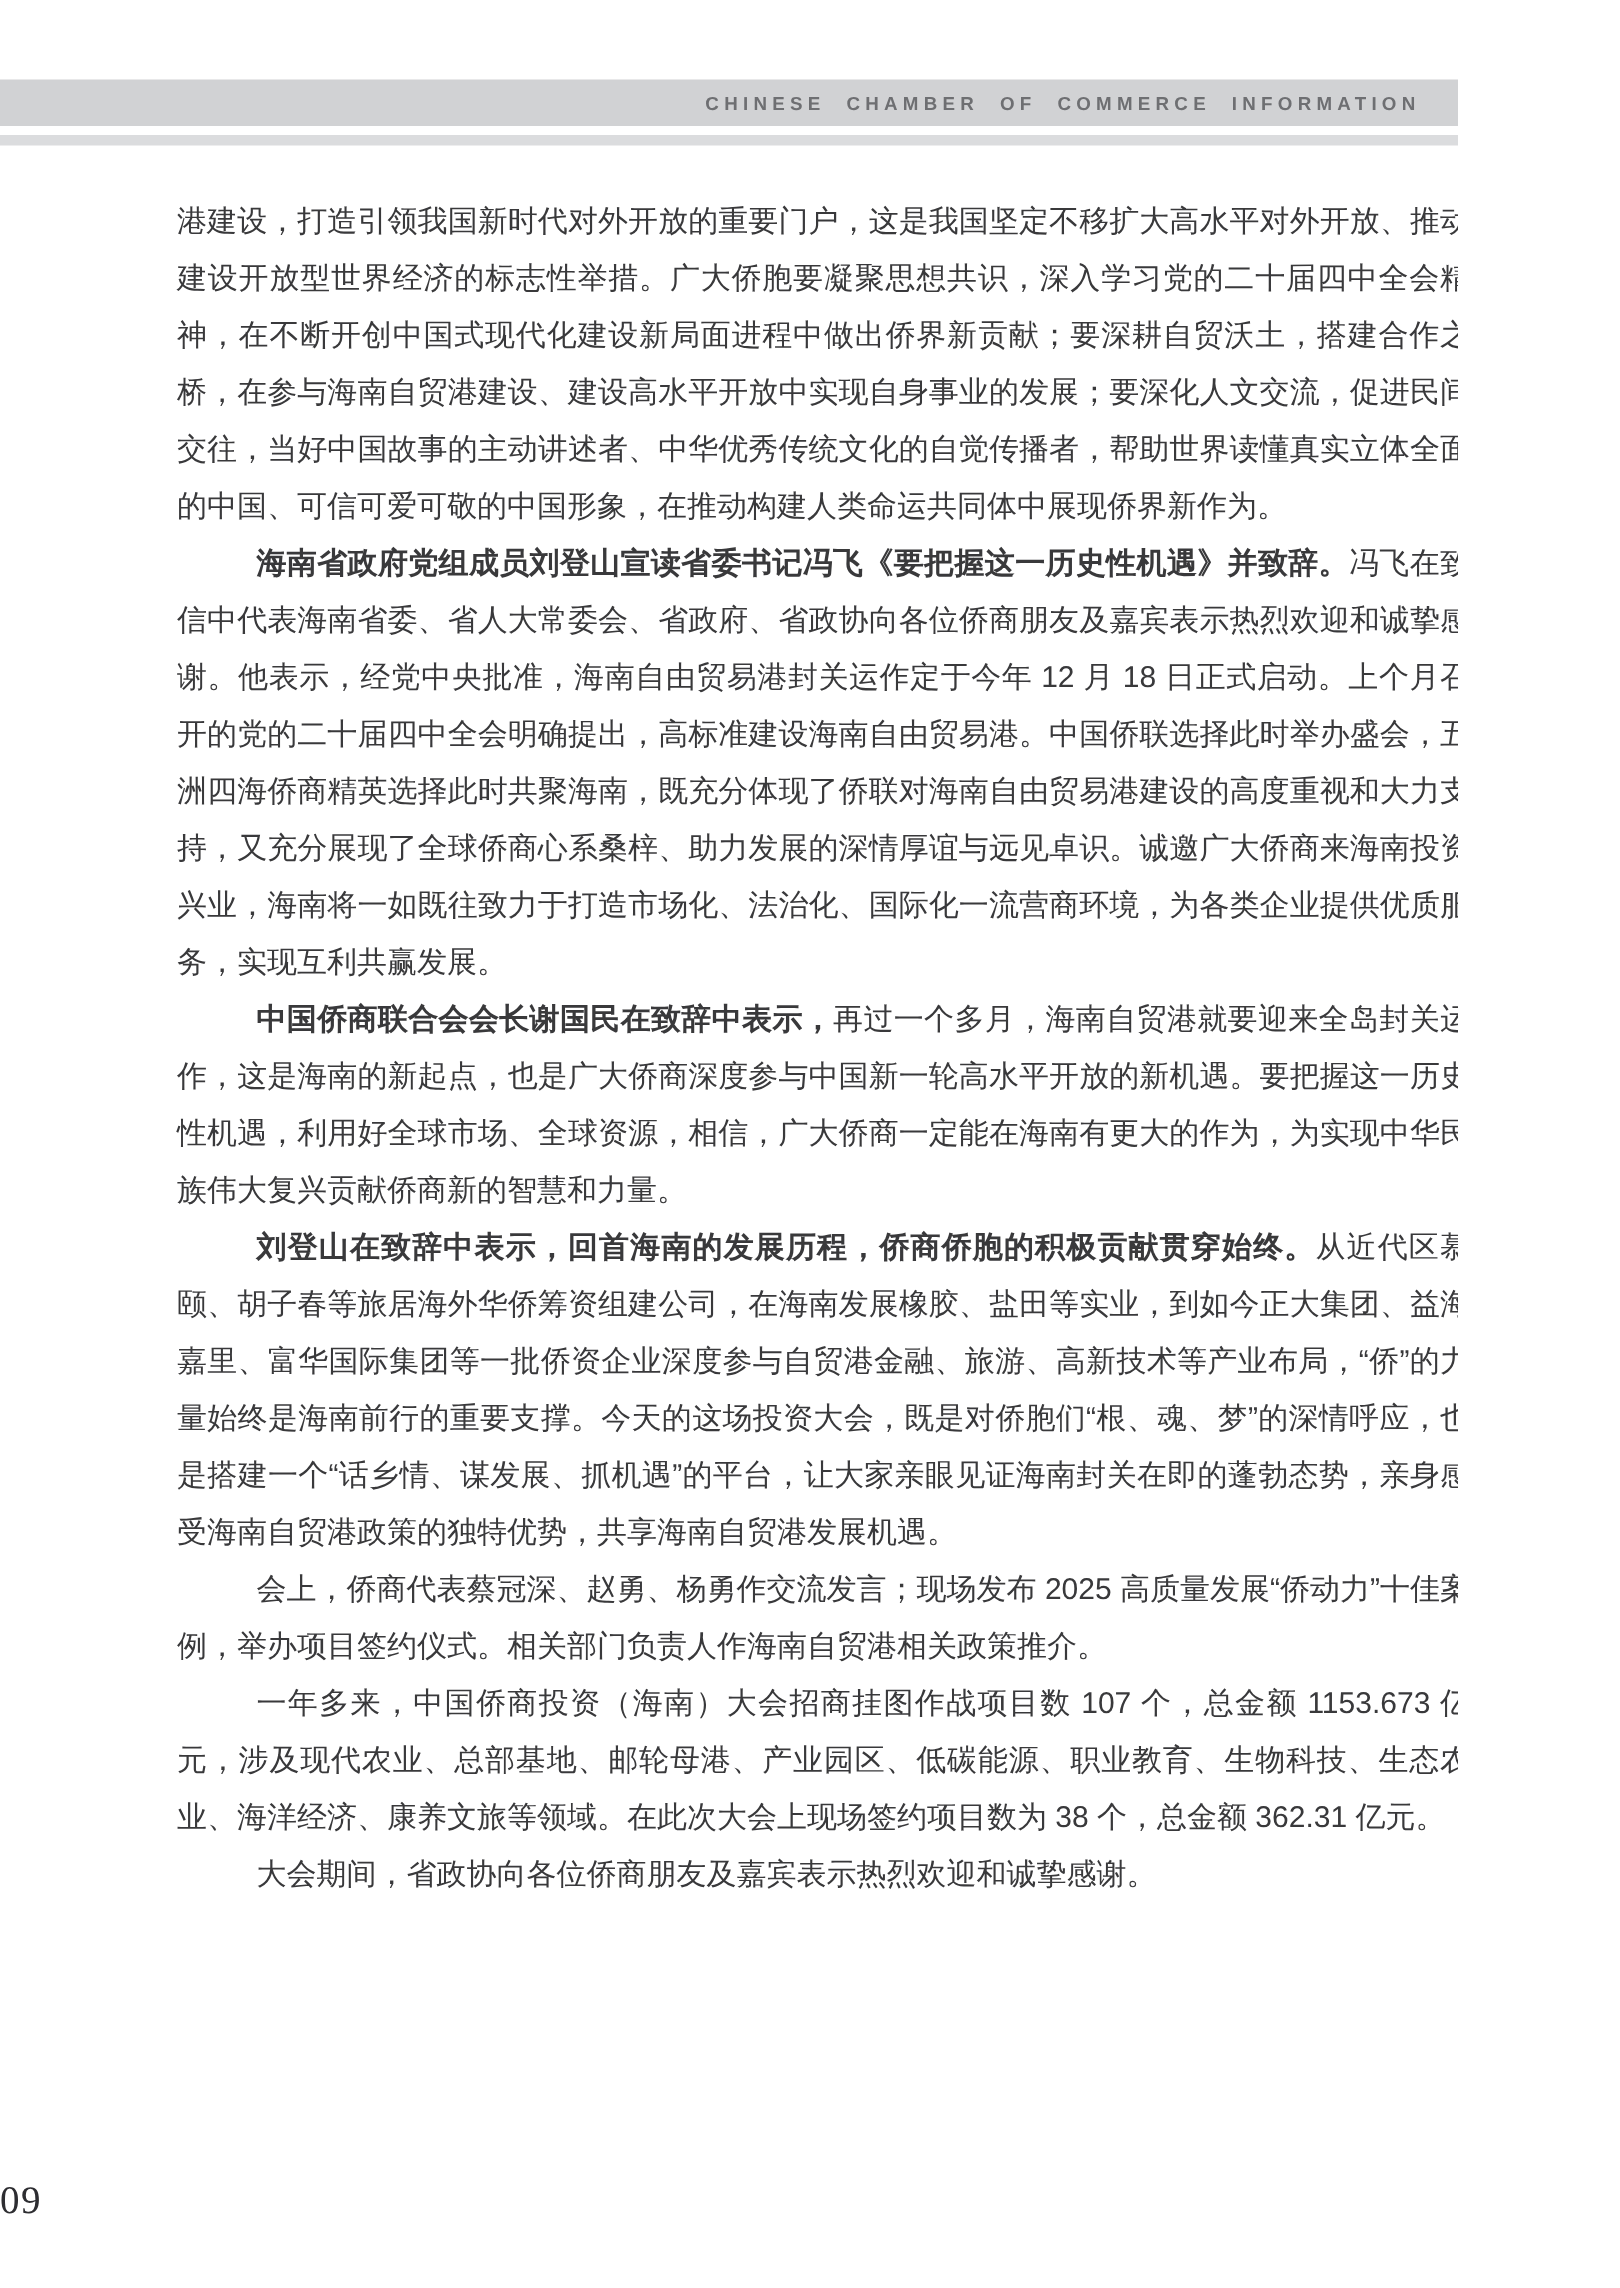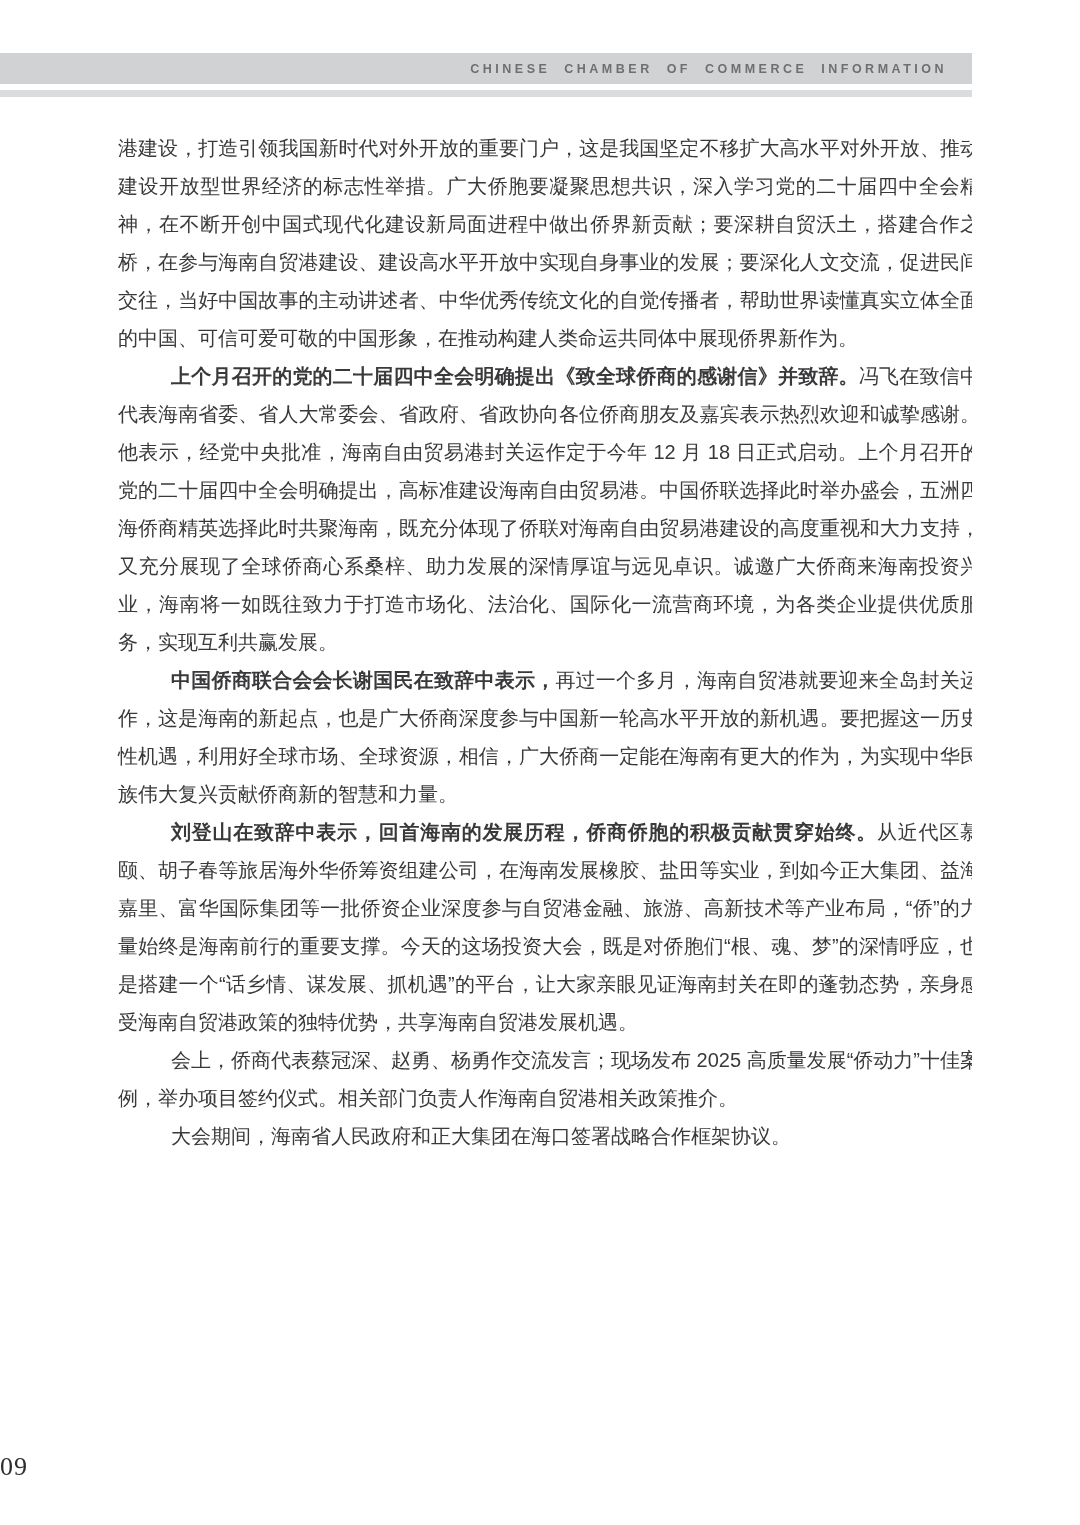--- a/index.html
+++ b/index.html
@@ -82,22 +82,23 @@
 
 <div class="page">
 
   <div class="banner">
     <span class="banner-text">CHINESE CHAMBER OF COMMERCE INFORMATION</span>
   </div>
   <div class="banner-strip"></div>
 
   <div class="article">
     <p class="para no-indent"><span class="lead"></span><span>港建设，打造引领我国新时代对外开放的重要门户，这是我国坚定不移扩大高水平对外开放、推动建设开放型世界经济的标志性举措。广大侨胞要凝聚思想共识，深入学习党的二十届四中全会精神，在不断开创中国式现代化建设新局面进程中做出侨界新贡献；要深耕自贸沃土，搭建合作之桥，在参与海南自贸港建设、建设高水平开放中实现自身事业的发展；要深化人文交流，促进民间交往，当好中国故事的主动讲述者、中华优秀传统文化的自觉传播者，帮助世界读懂真实立体全面的中国、可信可爱可敬的中国形象，在推动构建人类命运共同体中展现侨界新作为。</span></p>
-    <p class="para"><span class="lead">上个月召开的党的二十届四中全会明确提出《致全球侨商的感谢信》并致辞。</span><span>冯飞在致信中代表海南省委、省人大常委会、省政府、省政协向各位侨商朋友及嘉宾表示热烈欢迎和诚挚感谢。他表示，经党中央批准，海南自由贸易港封关运作定于今年 12 月 18 日正式启动。上个月召开的党的二十届四中全会明确提出，高标准建设海南自由贸易港。中国侨联选择此时举办盛会，五洲四海侨商精英选择此时共聚海南，既充分体现了侨联对海南自由贸易港建设的高度重视和大力支持，又充分展现了全球侨商心系桑梓、助力发展的深情厚谊与远见卓识。诚邀广大侨商来海南投资兴业，海南将一如既往致力于打造市场化、法治化、国际化一流营商环境，为各类企业提供优质服务，实现互利共赢发展。</span></p>
+    <p class="para"><span class="lead">海南省政府党组成员刘登山宣读省委书记冯飞《要把握这一历史性机遇》并致辞。</span><span>冯飞在致信中代表海南省委、省人大常委会、省政府、省政协向各位侨商朋友及嘉宾表示热烈欢迎和诚挚感谢。他表示，经党中央批准，海南自由贸易港封关运作定于今年 12 月 18 日正式启动。上个月召开的党的二十届四中全会明确提出，高标准建设海南自由贸易港。中国侨联选择此时举办盛会，五洲四海侨商精英选择此时共聚海南，既充分体现了侨联对海南自由贸易港建设的高度重视和大力支持，又充分展现了全球侨商心系桑梓、助力发展的深情厚谊与远见卓识。诚邀广大侨商来海南投资兴业，海南将一如既往致力于打造市场化、法治化、国际化一流营商环境，为各类企业提供优质服务，实现互利共赢发展。</span></p>
     <p class="para"><span class="lead">中国侨商联合会会长谢国民在致辞中表示，</span><span>再过一个多月，海南自贸港就要迎来全岛封关运作，这是海南的新起点，也是广大侨商深度参与中国新一轮高水平开放的新机遇。要把握这一历史性机遇，利用好全球市场、全球资源，相信，广大侨商一定能在海南有更大的作为，为实现中华民族伟大复兴贡献侨商新的智慧和力量。</span></p>
     <p class="para"><span class="lead">刘登山在致辞中表示，回首海南的发展历程，侨商侨胞的积极贡献贯穿始终。</span><span>从近代区慕颐、胡子春等旅居海外华侨筹资组建公司，在海南发展橡胶、盐田等实业，到如今正大集团、益海嘉里、富华国际集团等一批侨资企业深度参与自贸港金融、旅游、高新技术等产业布局，“侨”的力量始终是海南前行的重要支撑。今天的这场投资大会，既是对侨胞们“根、魂、梦”的深情呼应，也是搭建一个“话乡情、谋发展、抓机遇”的平台，让大家亲眼见证海南封关在即的蓬勃态势，亲身感受海南自贸港政策的独特优势，共享海南自贸港发展机遇。</span></p>
     <p class="para"><span class="lead"></span><span>会上，侨商代表蔡冠深、赵勇、杨勇作交流发言；现场发布 2025 高质量发展“侨动力”十佳案例，举办项目签约仪式。相关部门负责人作海南自贸港相关政策推介。</span></p>
-    <p class="para"><span class="lead"></span><span>大会期间，海南省人民政府和正大集团在海口签署战略合作框架协议。</span></p>
+    <p class="para"><span class="lead"></span><span>一年多来，中国侨商投资（海南）大会招商挂图作战项目数 107 个，总金额 1153.673 亿元，涉及现代农业、总部基地、邮轮母港、产业园区、低碳能源、职业教育、生物科技、生态农业、海洋经济、康养文旅等领域。在此次大会上现场签约项目数为 38 个，总金额 362.31 亿元。</span></p>
+    <p class="para"><span class="lead"></span><span>大会期间，省政协向各位侨商朋友及嘉宾表示热烈欢迎和诚挚感谢。</span></p>
   </div>
 
   <div class="page-number">09</div>
 
 </div>
 
 </body></html>

